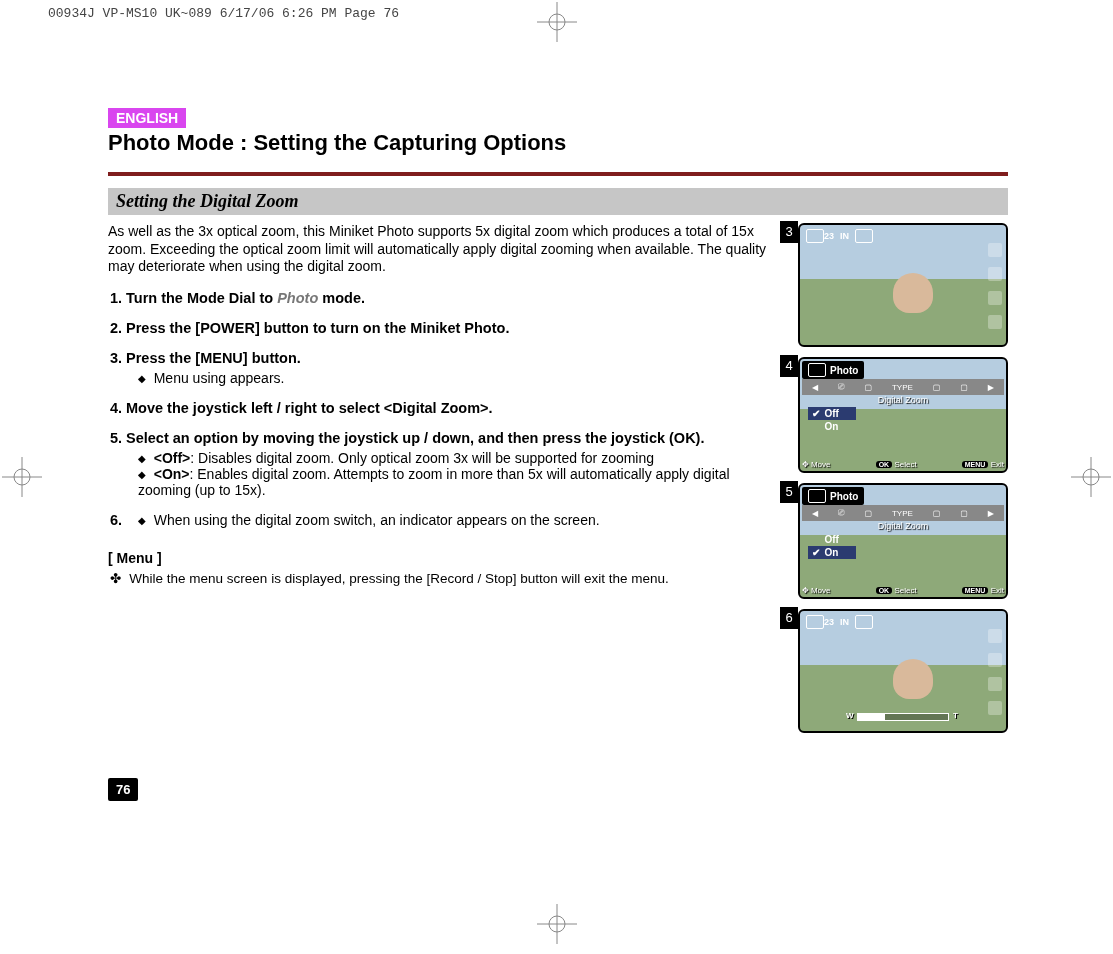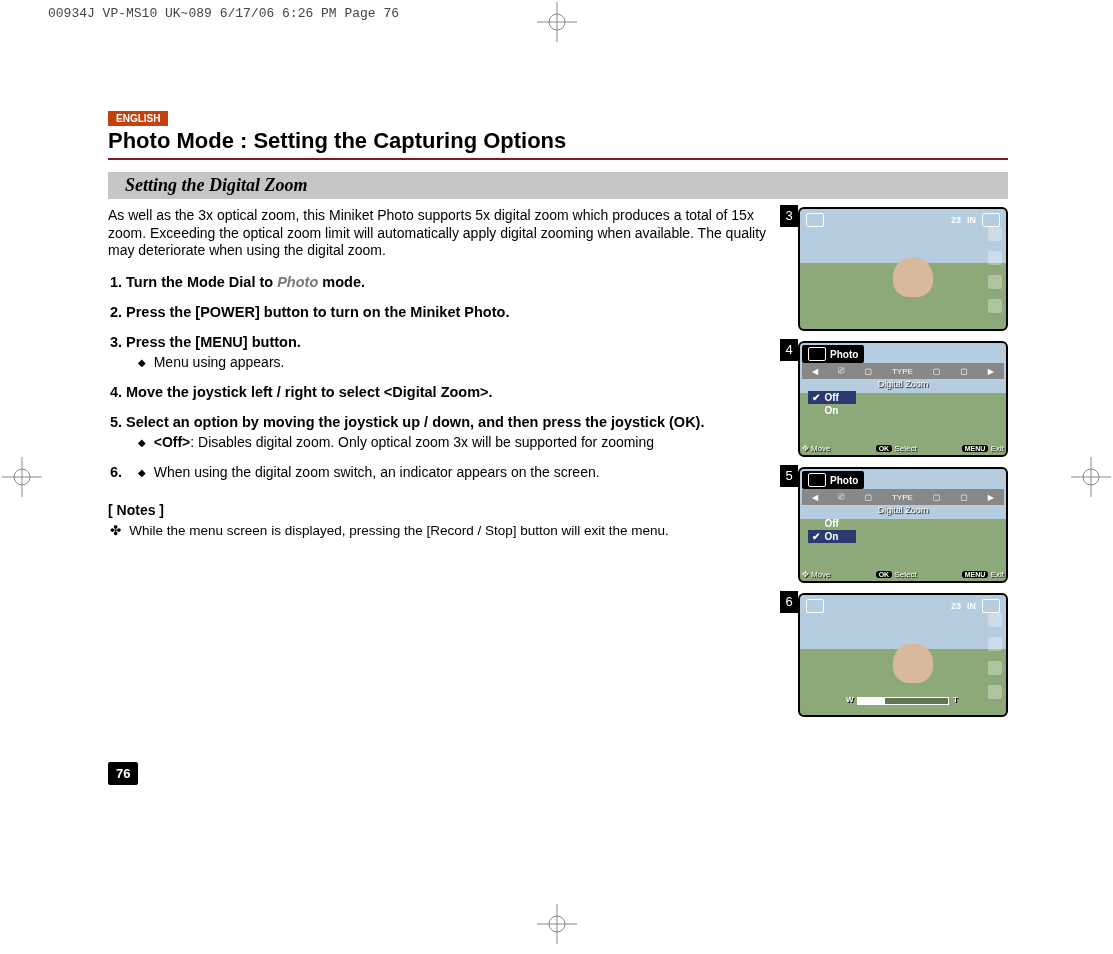--- a/index.html
+++ b/index.html
@@ -31,41 +31,41 @@
   .reg-right { top: 50%; right: 2px; transform: translateY(-50%); }
   .reg svg { width: 100%; height: 100%; }
   .page {
     position: absolute;
     top: 108px;
     left: 108px;
     width: 900px;
   }
   .lang-tag {
     display: inline-block;
-    background: #c2410c;
+    background: #d946ef;
     color: #fff;
     font-weight: bold;
-    font-size: 10px;
+    font-size: 14px;
     padding: 2px 8px;
     margin-bottom: 2px;
   }
   .title {
     font-size: 22px;
     font-weight: bold;
-    border-bottom: 2px solid #7f1d1d;
-    padding-bottom: 4px;
+    border-bottom: 4px solid #7f1d1d;
+    padding-bottom: 16px;
     margin-bottom: 12px;
   }
   .section-title {
     font-style: italic;
     font-weight: bold;
     font-family: Georgia, "Times New Roman", serif;
     font-size: 18px;
     background: #c6c6c6;
-    padding: 3px 17px;
+    padding: 3px 8px;
     margin-bottom: 8px;
   }
   .cols {
     display: flex;
     gap: 16px;
   }
   .col-left { flex: 1; font-size: 14px; }
   .col-right { width: 210px; }
   .intro { margin-bottom: 14px; line-height: 1.25; }
   ol.steps { padding-left: 18px; margin: 0; }
@@ -107,21 +107,21 @@
     text-align: center;
     font-size: 13px;
     line-height: 22px;
   }
   .fig-wrap { position: relative; }
   .fig3, .fig6 { height: 120px; }
   .fig4, .fig5 { height: 112px; }
   .osd-top {
     position: absolute;
     top: 4px; left: 6px; right: 6px;
-    display: flex; justify-content: space-between; align-items: center;
+    display: flex; align-items: center;
     font-size: 9px; color: #fff; font-weight: bold;
   }
   .osd-top .grp { display:flex; gap:6px; align-items:center; }
   .cam-ico, .small-box {
     display:inline-block; width:16px; height:12px; border:1px solid #fff; border-radius:2px;
   }
   .menu-bar {
     position: absolute;
     top: 2px; left: 2px;
     background: #000; color:#fff; font-size:10px; font-weight:bold;
@@ -210,30 +210,31 @@
           <span>Press the [MENU] button.</span>
           <ul class="sub">
               <li>Menu using appears.</li>
             </ul>
         </li>
         <li>Move the joystick left / right to select &lt;Digital Zoom&gt;.</li>
         <li>
           <span>Select an option by moving the joystick up / down, and then press the joystick (OK).</span>
           <ul class="sub">
             <li><span class="opt-label">&lt;Off&gt;</span><span>: Disables digital zoom. Only optical zoom 3x will be supported for zooming</span></li>
+            <li><span class="opt-label">&lt;On&gt;</span><span>: Enables digital zoom. Attempts to zoom in more than 5x will automatically apply digital zooming (up to 15x).</span></li>
           </ul>
         </li>
         <li>
           <ul class="sub">
               <li>When using the digital zoom switch, an indicator appears on the screen.</li>
             </ul>
         </li>
       </ol>
 
-      <div class="notes-hd">[ Notes ]</div>
+      <div class="notes-hd">[ Menu ]</div>
       <div class="note-item">While the menu screen is displayed, pressing the [Record / Stop] button will exit the menu.</div>
     </div>
 
     <div class="col-right">
 
       <div class="fig-wrap">
         <div class="fig-num">3</div>
         <div class="fig fig3">
           <div class="kid"></div>
           <div class="osd-top">

